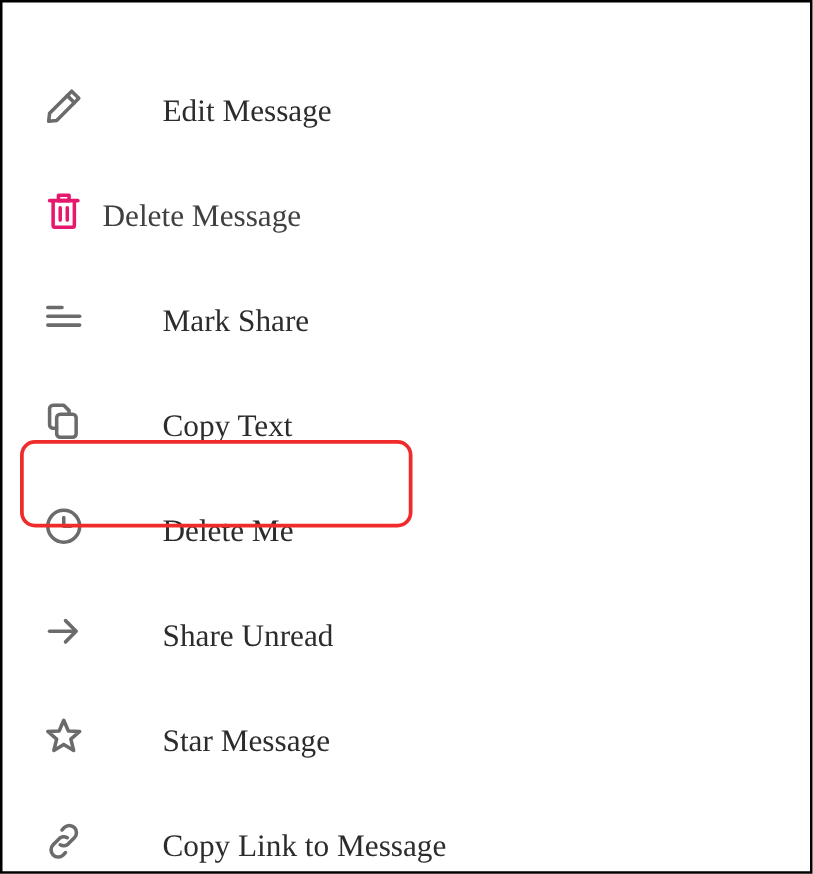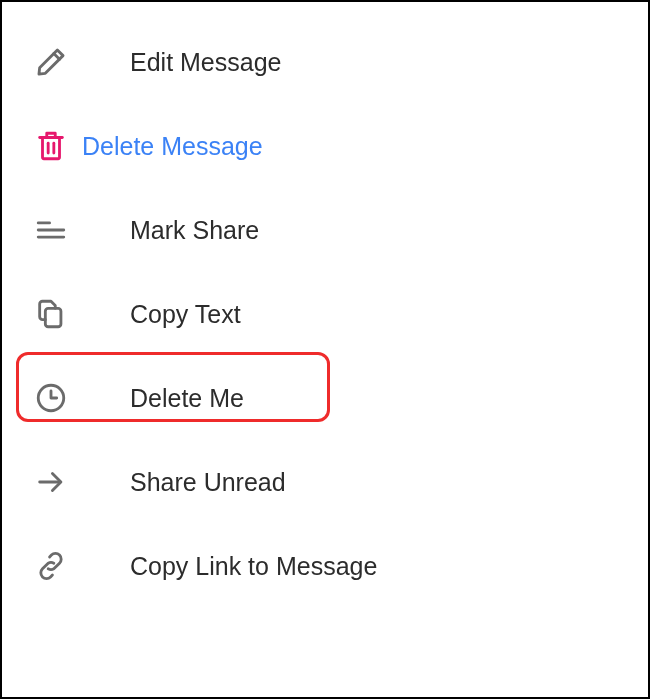--- a/index.html
+++ b/index.html
@@ -12,24 +12,25 @@
       height: 699px;
       font-family: -apple-system, BlinkMacSystemFont, "Segoe UI", Helvetica, Arial, sans-serif;
       background: #fff;
       border: 2px solid #000;
     }
     .menu {
       padding: 18px 0;
     }
     .menu-item {
       display: flex;
-      align-items: center;
+      align-items: flex-end;
       height: 84px;
       padding: 0 20px;
       cursor: pointer;
+      font-family: Liberation Serif, serif;
     }
     .icon-wrap {
       width: 38px;
       height: 38px;
       display: flex;
       align-items: center;
       justify-content: center;
       flex-shrink: 0;
       margin-left: 10px;
     }
@@ -43,21 +44,21 @@
     .label {
       margin-left: 60px;
       font-size: 25px;
       font-weight: 500;
       color: #2c2c2c;
     }
     .danger .icon-wrap svg {
       stroke: #e6186d;
     }
     .danger .label {
-      color: #3b82f6;
+      color: #404040;
       margin-left: 12px;
     }
     .highlight-box {
       position: absolute;
       border: 3px solid #ef2b2b;
       border-radius: 12px;
       pointer-events: none;
     }
     .menu-container {
       position: relative;
@@ -126,20 +127,28 @@
     <div class="menu-item">
       <span class="icon-wrap">
         <svg viewBox="0 0 24 24" stroke-linecap="round" stroke-linejoin="round">
           <line x1="4" y1="12" x2="18" y2="12"></line>
           <polyline points="13,6 19,12 13,18"></polyline>
         </svg>
       </span>
       <span class="label">Share Unread</span>
     </div>
 
+    <div class="menu-item">
+      <span class="icon-wrap">
+        <svg viewBox="0 0 24 24" stroke-linecap="round" stroke-linejoin="round">
+          <polygon points="12,3 14.6,9 21,9.3 16,13.6 17.6,20 12,16.6 6.4,20 8,13.6 3,9.3 9.4,9"></polygon>
+        </svg>
+      </span>
+      <span class="label">Star Message</span>
+    </div>
 
     <div class="menu-item">
       <span class="icon-wrap">
         <svg viewBox="0 0 24 24" stroke-linecap="round" stroke-linejoin="round">
           <path d="M10 14 A4 4 0 0 0 14 14 L18 10 A4 4 0 0 0 12.3 4.3 L11 5.6"></path>
           <path d="M14 10 A4 4 0 0 0 10 10 L6 14 A4 4 0 0 0 11.7 19.7 L13 18.4"></path>
         </svg>
       </span>
       <span class="label">Copy Link to Message</span>
     </div>

